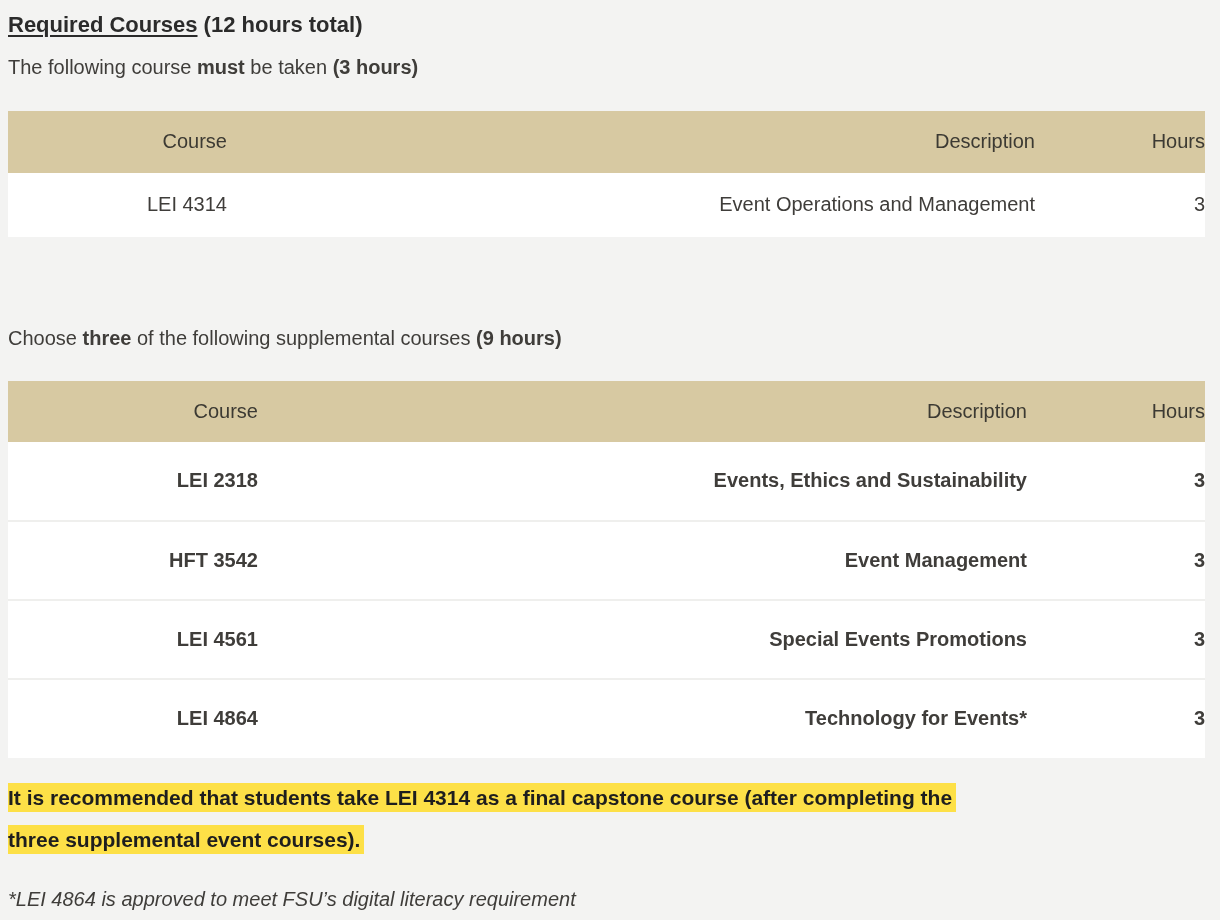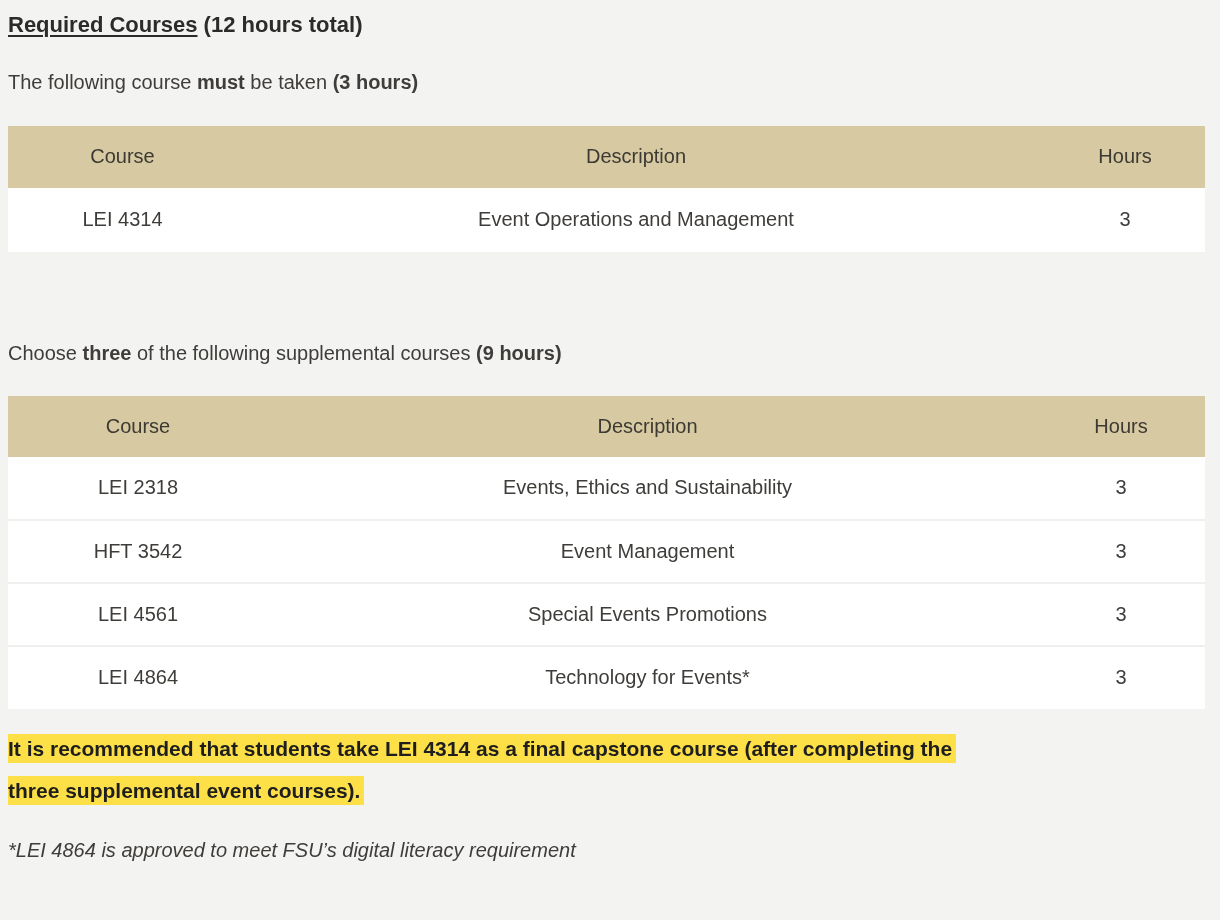--- a/index.html
+++ b/index.html
@@ -22,47 +22,47 @@
   h2.page-title .u {
     text-decoration: underline;
     text-decoration-thickness: 2px;
     text-underline-offset: 3px;
   }
   p.intro {
     font-size: 20px;
     line-height: 1.35;
     color: #3f3d3a;
   }
-  p.intro-required { margin-top: 29px; }
+  p.intro-required { margin-top: 14px; }
   p.intro-supplemental { margin-top: 88px; }
   table {
     border-collapse: collapse;
     table-layout: fixed;
     width: 1197px;
     background: #ffffff;
   }
   table.t-required { margin-top: 30px; }
   table.t-supplemental { margin-top: 29px; }
   th, td {
-    text-align: center;
+    text-align: right;
     vertical-align: middle;
     padding: 0 0 0 10px;
     font-size: 20px;
     font-weight: 400;
     margin-top: 12px;
   }
   th {
     background: #d7c9a2;
     color: #3c3a33;
   }
   td { color: #3f3d3a; }
   .t-required th { height: 62px; }
   .t-required td { height: 64px; }
   .t-supplemental th { height: 61px; }
-  .t-supplemental td { height: 63px; }
+  .t-supplemental td { height: 79px; font-weight: bold; }
   .t-supplemental tbody tr:not(:last-child) td {
     border-bottom: 2px solid #efefed;
   }
   p.recommendation {
     margin-top: 19px;
     font-size: 21px;
     font-weight: 700;
     line-height: 42px;
     color: #1e1e1e;
   }

